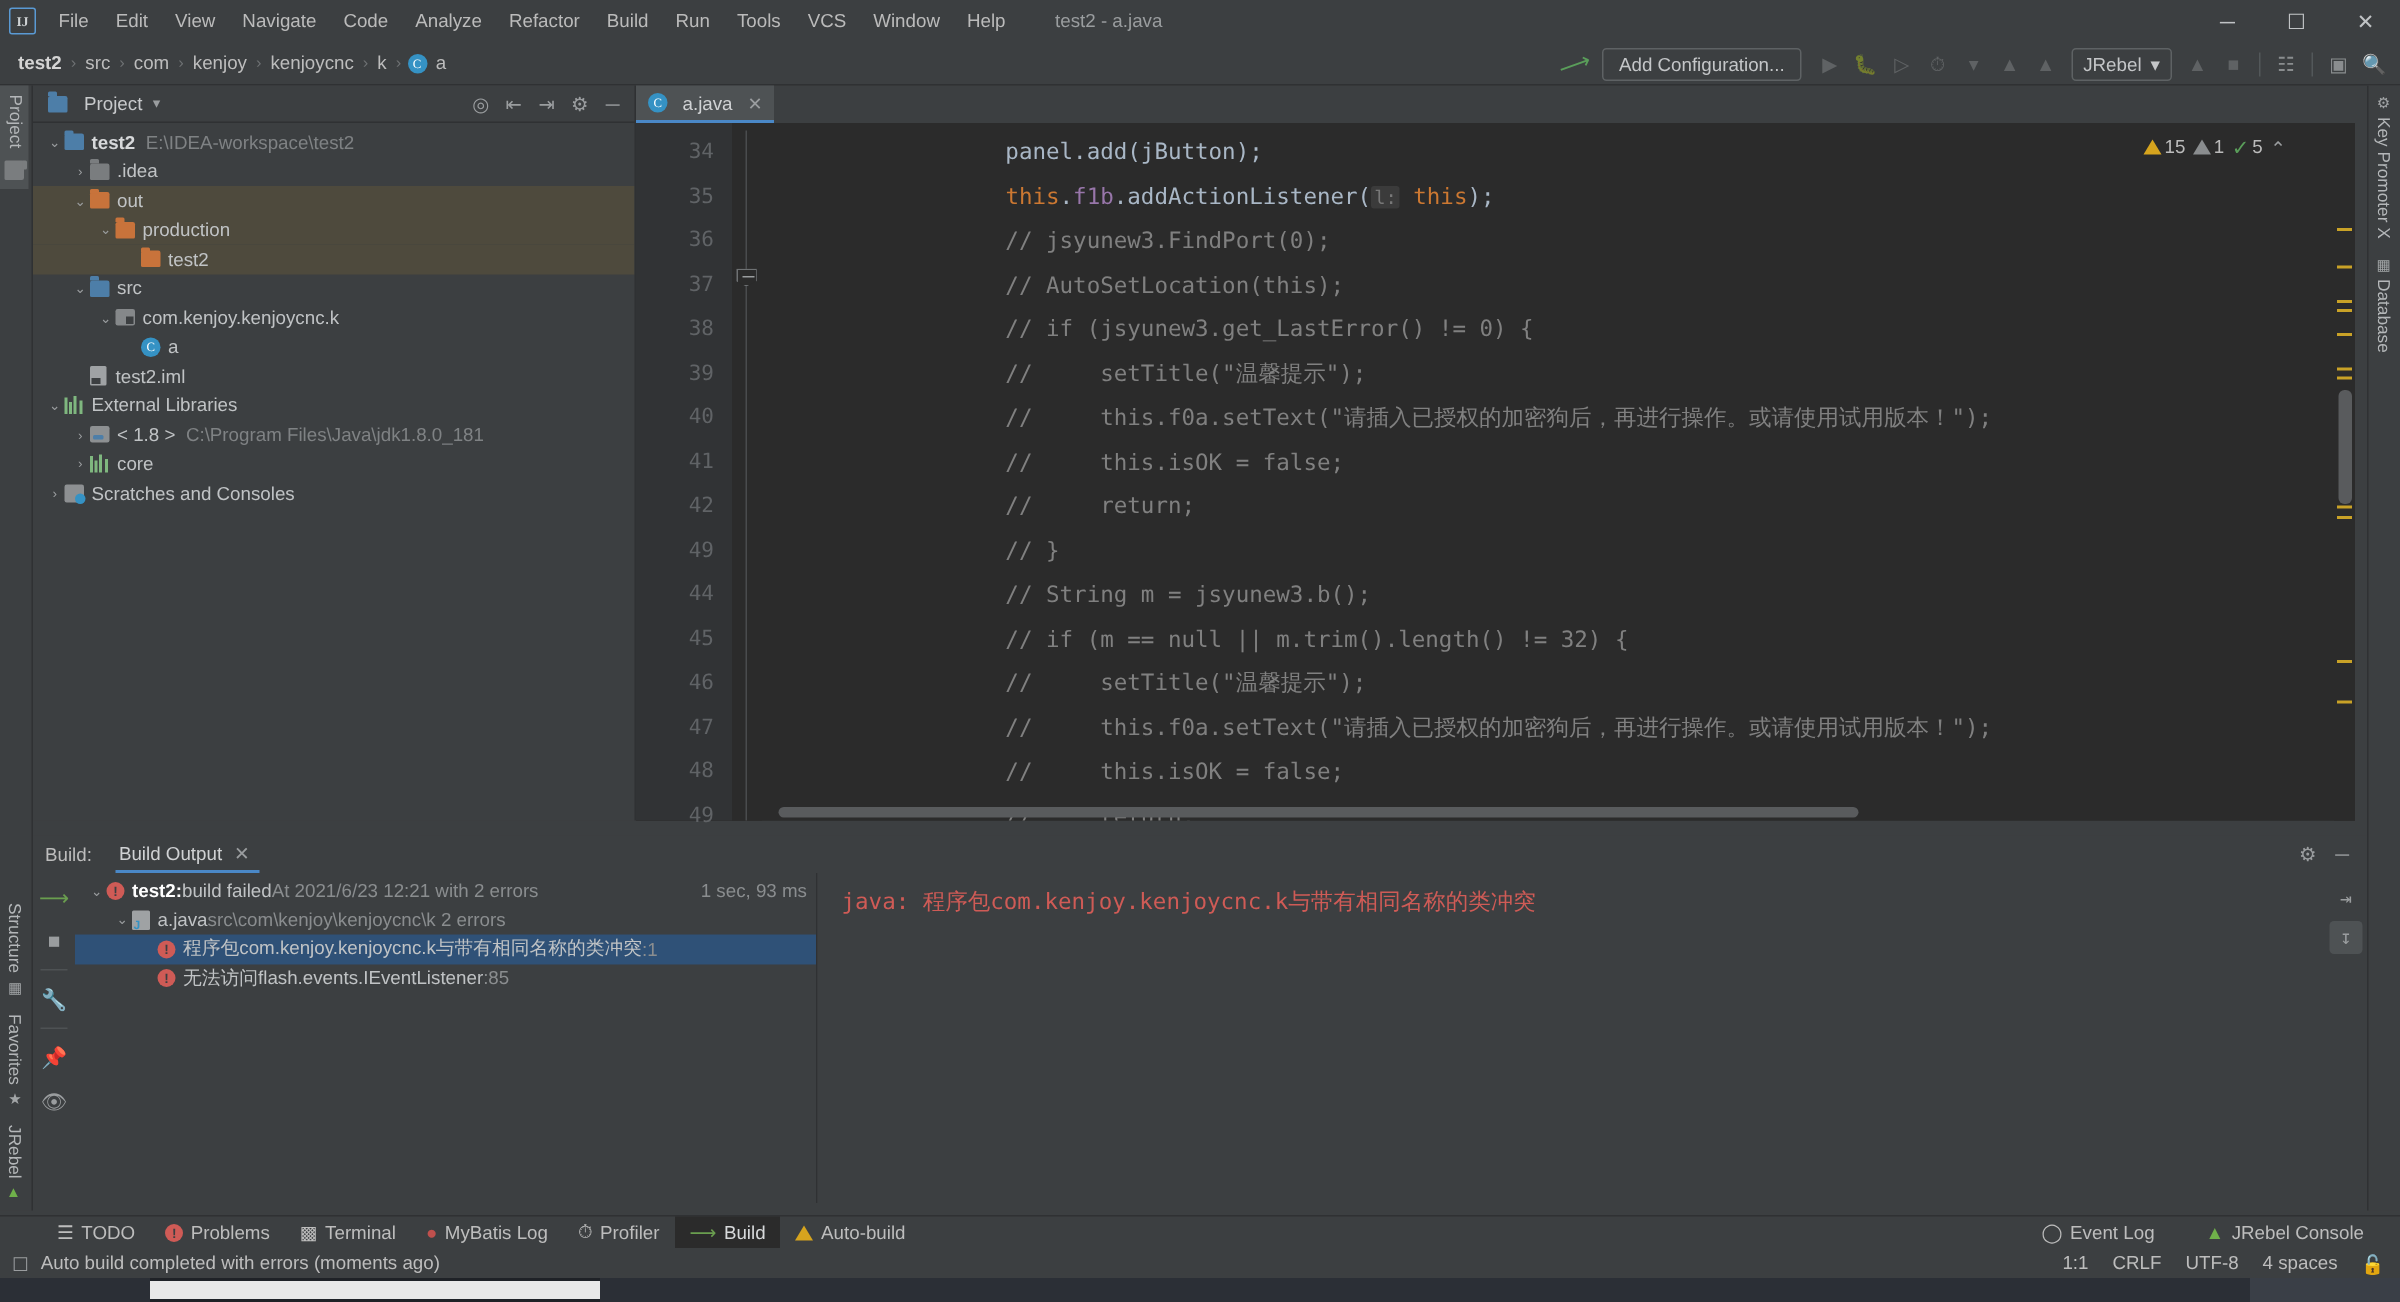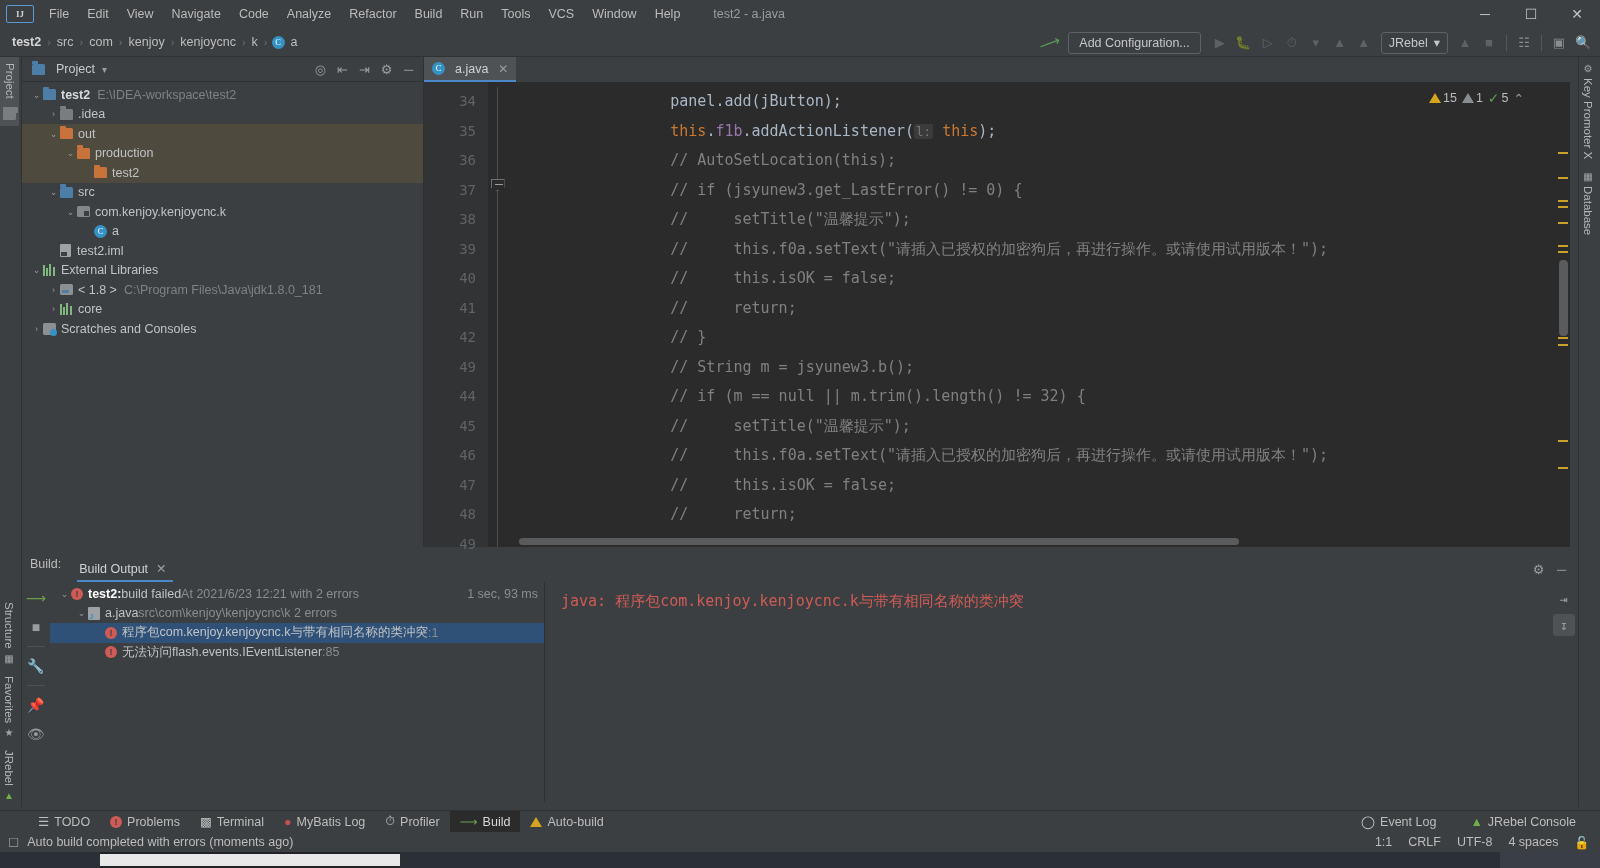--- a/index.html
+++ b/index.html
@@ -12,21 +12,21 @@
     overflow: hidden;
   }
   .app { position: relative; width: 1600px; height: 868px; }
 
   
   .titlebar {
     position: absolute; left:0; top:0; width:1600px; height:28px;
     background:#3c3f41; display:flex; align-items:center;
   }
   .ij-logo {
-    width:28px; height:18px; margin-left:6px; margin-right:6px;
+    width:18px; height:18px; margin-left:6px; margin-right:6px;
     border:1px solid #5a9ad4; border-radius:2px;
     background:#3c3f41; color:#cfd2d4; font-size:9px; font-weight:bold;
     display:flex; align-items:center; justify-content:center;
     font-family:"Liberation Serif", serif;
   }
   .menu { display:flex; align-items:center; gap:0px; }
   .menu-item {
     padding:4px 9px; color:#bbbbbb; font-size:12.5px; white-space:nowrap;
   }
   .win-title {
@@ -196,21 +196,21 @@
   .hscroll {
     position:absolute; left:95px; bottom:2px; height:7px; width:720px;
     background:#595b5d; border-radius:4px;
   }
 
   
   .build-panel {
     position:absolute; left:22px; top:557px; width:1556px; height:245px;
     background:#3c3f41;
   }
-  .build-head { height:25px; display:flex; padding-left:8px; }
+  .build-head { height:25px; display:flex; align-items:center; padding-left:8px; }
   .bh-label { color:#bdbdbd; font-size:12.5px; margin-right:16px;}
   .bh-tab {
     font-size:12.5px; color:#d0d2d4; padding:4px 6px 4px 2px;
     border-bottom:2px solid #4a88c7; display:flex; align-items:center; gap:8px;
   }
   .bh-icons { margin-left:auto; display:flex; align-items:center; gap:2px; padding-right:6px;}
   .build-body { position:absolute; left:0; top:25px; width:1556px; height:220px; display:flex;}
   .build-tools {
     width:28px; flex:0 0 28px; background:#3c3f41; padding-top:6px;
     display:flex; flex-direction:column; align-items:center; gap:9px;
@@ -501,20 +501,21 @@
           <div class="ln">48</div>
           <div class="ln">49</div>
         </div>
       <div class="foldcol">
         <div class="fold-line"></div>
         <div class="fold-minus"></div>
       </div>
       <div class="code" id="code">
           <div class="cline"><span class="c-def">        panel</span><span class="c-def">.</span><span class="c-def">add(jButton);</span></div>
           <div class="cline"><span class="c-def">        </span><span class="c-kw">this</span><span class="c-def">.</span><span class="c-fld">f1b</span><span class="c-def">.addActionListener(</span><span class="c-hint">l:</span><span class="c-def"> </span><span class="c-kw">this</span><span class="c-def">);</span></div>
+          <div class="cline"><span class="c-com">        // jsyunew3.FindPort(0);</span></div>
           <div class="cline"><span class="c-com">        // AutoSetLocation(this);</span></div>
           <div class="cline"><span class="c-com">        // if (jsyunew3.get_LastError() != 0) {</span></div>
           <div class="cline"><span class="c-com">        //     setTitle("温馨提示");</span></div>
           <div class="cline"><span class="c-com">        //     this.f0a.setText("请插入已授权的加密狗后，再进行操作。或请使用试用版本！");</span></div>
           <div class="cline"><span class="c-com">        //     this.isOK = false;</span></div>
           <div class="cline"><span class="c-com">        //     return;</span></div>
           <div class="cline"><span class="c-com">        // }</span></div>
           <div class="cline"><span class="c-com">        // String m = jsyunew3.b();</span></div>
           <div class="cline"><span class="c-com">        // if (m == null || m.trim().length() != 32) {</span></div>
           <div class="cline"><span class="c-com">        //     setTitle("温馨提示");</span></div>

